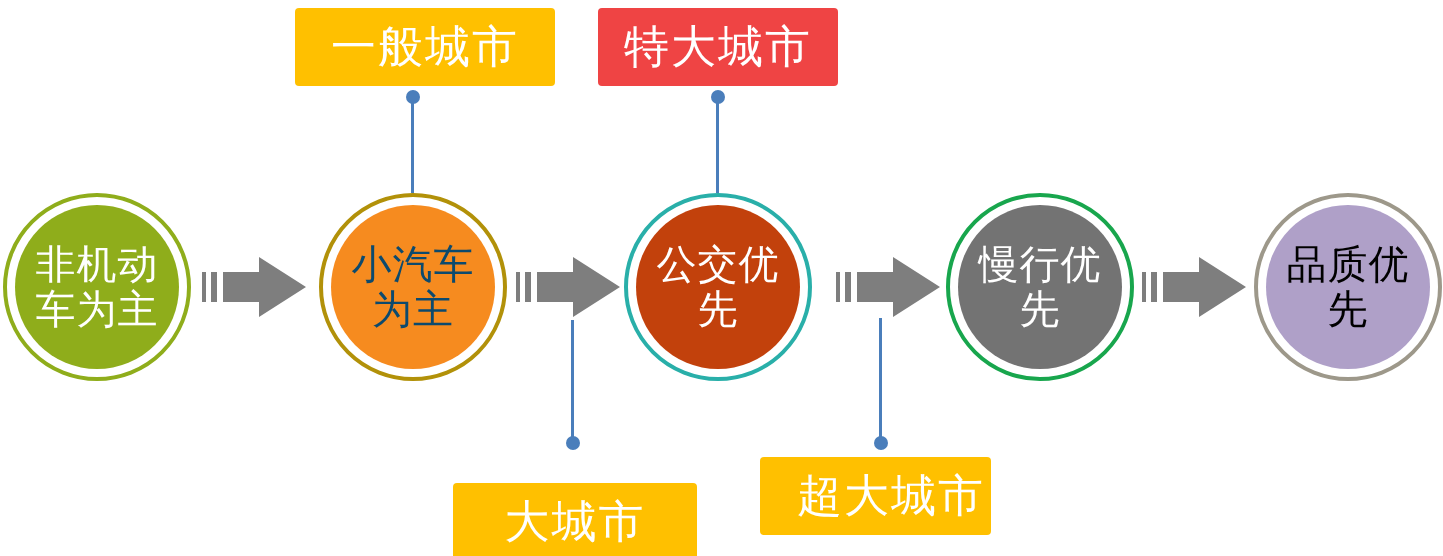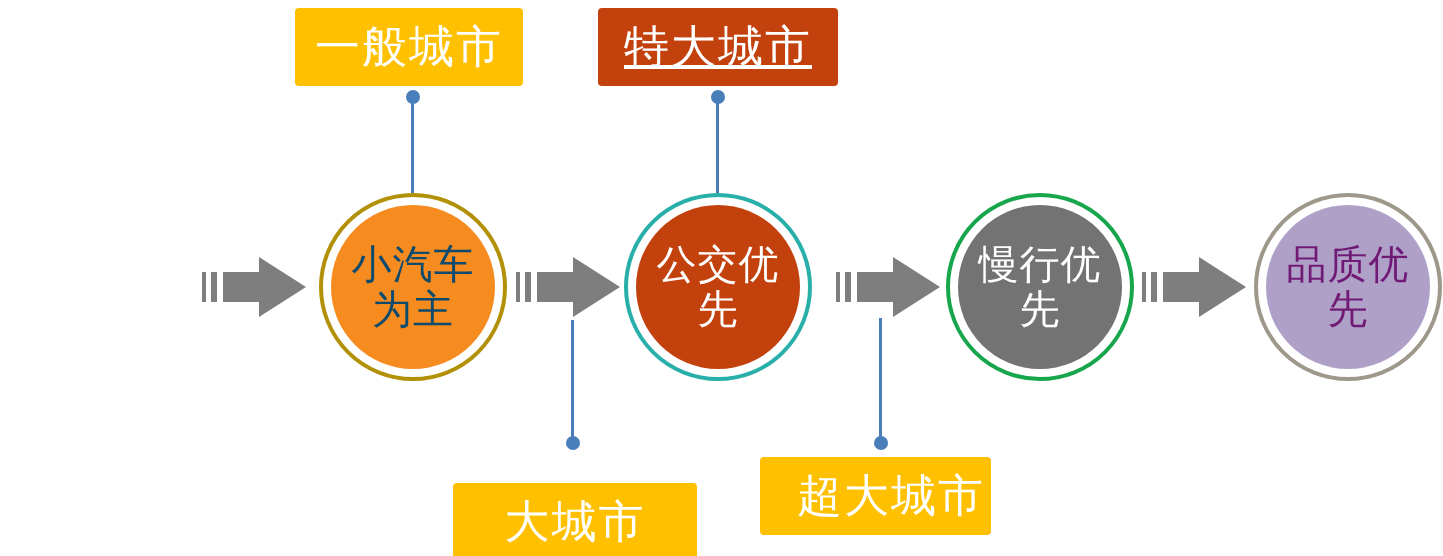--- a/index.html
+++ b/index.html
@@ -71,38 +71,42 @@
     width: 105px;
     height: 62px;
   }
   .flow-arrow svg { display: block; }
 </style>
 </head>
 <body>
 
 <div class="canvas">
 
+  <div class="stage" style="left: 3px; border-color: rgb(143, 173, 27);">
+    <div class="stage-inner" style="background-color: rgb(143, 173, 27); color: rgb(255, 255, 255);">非机动
+车为主</div>
+  </div>
 
   <div class="stage" style="left: 319px; border-color: rgb(178, 145, 9);">
     <div class="stage-inner" style="background-color: rgb(246, 139, 31); color: #0c4a6e;">小汽车
 为主</div>
   </div>
 
   <div class="stage" style="left: 624px; border-color: rgb(41, 175, 169);">
     <div class="stage-inner" style="background-color: #c2410c; color: rgb(255, 255, 255);">公交优
 先</div>
   </div>
 
   <div class="stage" style="left: 946px; border-color: rgb(24, 166, 77);">
     <div class="stage-inner" style="background-color: #737373; color: rgb(255, 255, 255);">慢行优
 先</div>
   </div>
 
   <div class="stage" style="left: 1254px; border-color: rgb(157, 152, 138);">
-    <div class="stage-inner" style="background-color: rgb(175, 160, 200); color: #701a75;">品质优
+    <div class="stage-inner" style="background-color: rgb(175, 160, 200); color: #000000;">品质优
 先</div>
   </div>
 
   <div class="flow-arrow" style="left: 202px; color: rgb(126, 126, 126);">
     <svg width="105" height="62" viewBox="0 0 105 62">
       <rect x="0" y="16" width="4" height="30" fill="currentColor"></rect>
       <rect x="9" y="16" width="6" height="30" fill="currentColor"></rect>
       <polygon points="21,16 57,16 57,1 104,31 57,61 57,46 21,46" fill="currentColor"></polygon>
     </svg>
   </div>
@@ -133,21 +137,21 @@
 
   <div class="connector-dot" style="left: 711px; top: 90px; background-color: rgb(74, 126, 187);"></div>
   <div class="connector-line" style="left: 716px; top: 96px; height: 97px; background-color: rgb(74, 126, 187);"></div>
 
   <div class="connector-line" style="left: 571px; top: 320px; height: 123px; background-color: rgb(74, 126, 187);"></div>
   <div class="connector-dot" style="left: 566px; top: 436px; background-color: rgb(74, 126, 187);"></div>
 
   <div class="connector-line" style="left: 879px; top: 318px; height: 125px; background-color: rgb(74, 126, 187);"></div>
   <div class="connector-dot" style="left: 874px; top: 436px; background-color: rgb(74, 126, 187);"></div>
 
-  <div class="city-label" style="left: 295px; top: 8px; width: 228px; background-color: rgb(255, 192, 0); color: rgb(255, 255, 255);">一般城市</div>
+  <div class="city-label" style="left: 295px; top: 8px; width: 260px; background-color: rgb(255, 192, 0); color: rgb(255, 255, 255);">一般城市</div>
 
-  <div class="city-label" style="left: 598px; top: 8px; width: 240px; background-color: #c2410c; color: rgb(255, 255, 255); text-decoration: underline;">特大城市</div>
+  <div class="city-label" style="left: 598px; top: 8px; width: 240px; background-color: #ef4444; color: rgb(255, 255, 255);">特大城市</div>
 
   <div class="city-label" style="left: 453px; top: 483px; width: 244px; background-color: rgb(255, 192, 0); color: rgb(255, 255, 255);">大城市</div>
 
   <div class="city-label" style="left: 760px; top: 457px; width: 200px; background-color: rgb(255, 192, 0); color: rgb(255, 255, 255); padding-left: 31px;">超大城市</div>
 
 </div>
 
 </body></html>

